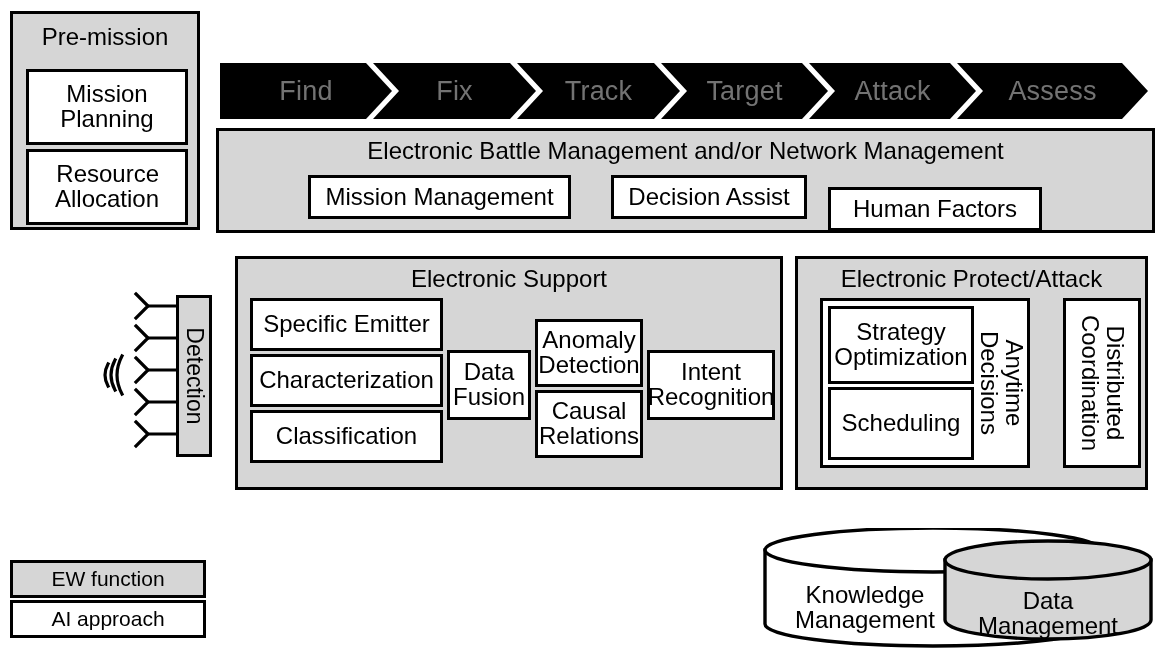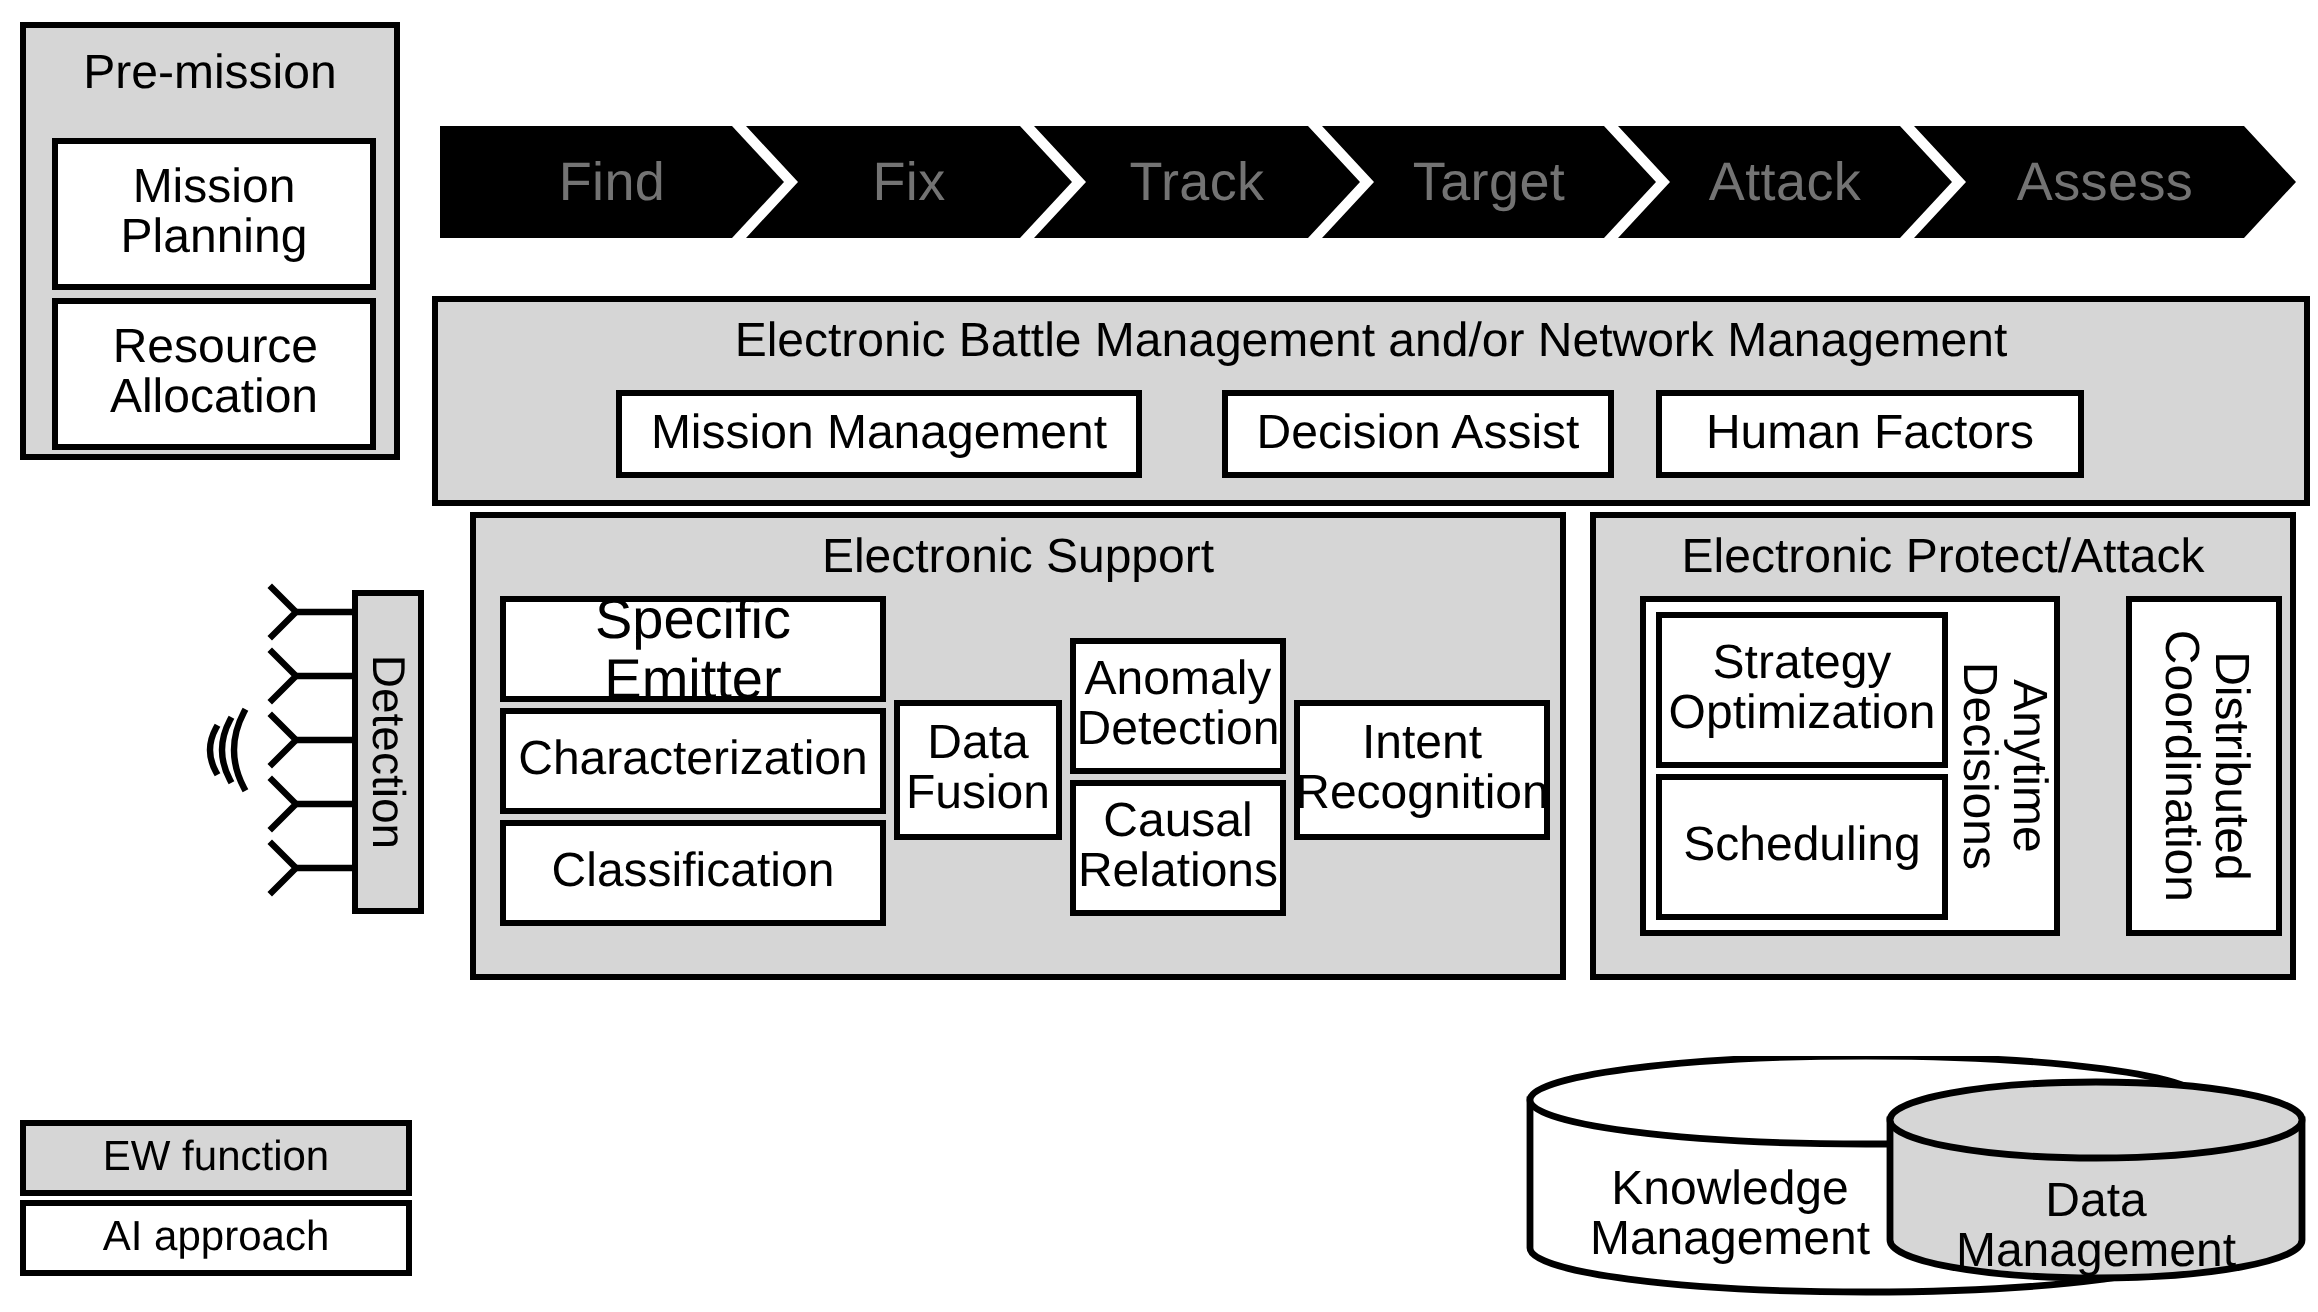--- a/index.html
+++ b/index.html
@@ -127,29 +127,29 @@
       <span>Track</span>
     </div>
     <div class="chev" style="left:589px;width:167px;">
       <span>Attack</span>
     </div>
     <div class="chev" style="left:737px;width:191px;">
       <span>Assess</span>
     </div>
   </div>
 
-  <div class="abs gbox" style="left:216px;top:128px;width:939px;height:105px;margin-top:20px;">
+  <div class="abs gbox" style="left:216px;top:128px;width:939px;height:105px;">
     <div class="hdr" style="font-size:24px;margin-top:6px;">Electronic Battle Management and/or Network Management</div>
     <div class="abs wbox ctr" style="left:392px;top:44px;width:196px;height:44px;font-size:24px;">
       <span>Decision Assist</span>
     </div>
     <div class="abs wbox ctr" style="left:89px;top:44px;width:263px;height:44px;font-size:24px;">
       <span>Mission Management</span>
     </div>
-    <div class="abs wbox ctr" style="left:609px;top:44px;width:214px;height:44px;font-size:24px;">
+    <div class="abs wbox ctr" style="left:609px;top:56px;width:214px;height:44px;font-size:24px;">
       <span>Human Factors</span>
     </div>
   </div>
 
   <svg id="antenna" viewBox="0 0 80 175">
     <g stroke="#000" stroke-width="3.2" fill="none" stroke-linecap="square">
 
       <path d="M8 76 q-6 11 0 22"></path>
       <path d="M15 72 q-8 15 0 30"></path>
       <path d="M22 68 q-10 19 0 38"></path>
@@ -167,21 +167,21 @@
     </g>
   </svg>
 
   <div class="abs gbox vbox" style="left:176px;top:295px;width:36px;height:162px;">
     <span class="vtext" style="font-size:23px;">Detection</span>
   </div>
 
   <div class="abs gbox" style="left:235px;top:256px;width:548px;height:234px;">
     <div class="hdr" style="font-size:24px;margin-top:6px;text-align:center;">Electronic Support</div>
 
-    <div class="abs wbox ctr" style="left:12px;top:39px;width:193px;height:53px;font-size:28px;">
+    <div class="abs wbox ctr" style="left:12px;top:39px;width:193px;height:53px;font-size:24px;">
       <span>Specific Emitter</span>
     </div>
     <div class="abs wbox ctr" style="left:12px;top:95px;width:193px;height:53px;font-size:24px;">
       <span>Characterization</span>
     </div>
     <div class="abs wbox ctr" style="left:12px;top:151px;width:193px;height:53px;font-size:24px;">
       <span>Classification</span>
     </div>
 
     <div class="abs wbox ctr" style="left:209px;top:91px;width:84px;height:70px;font-size:24px;">

